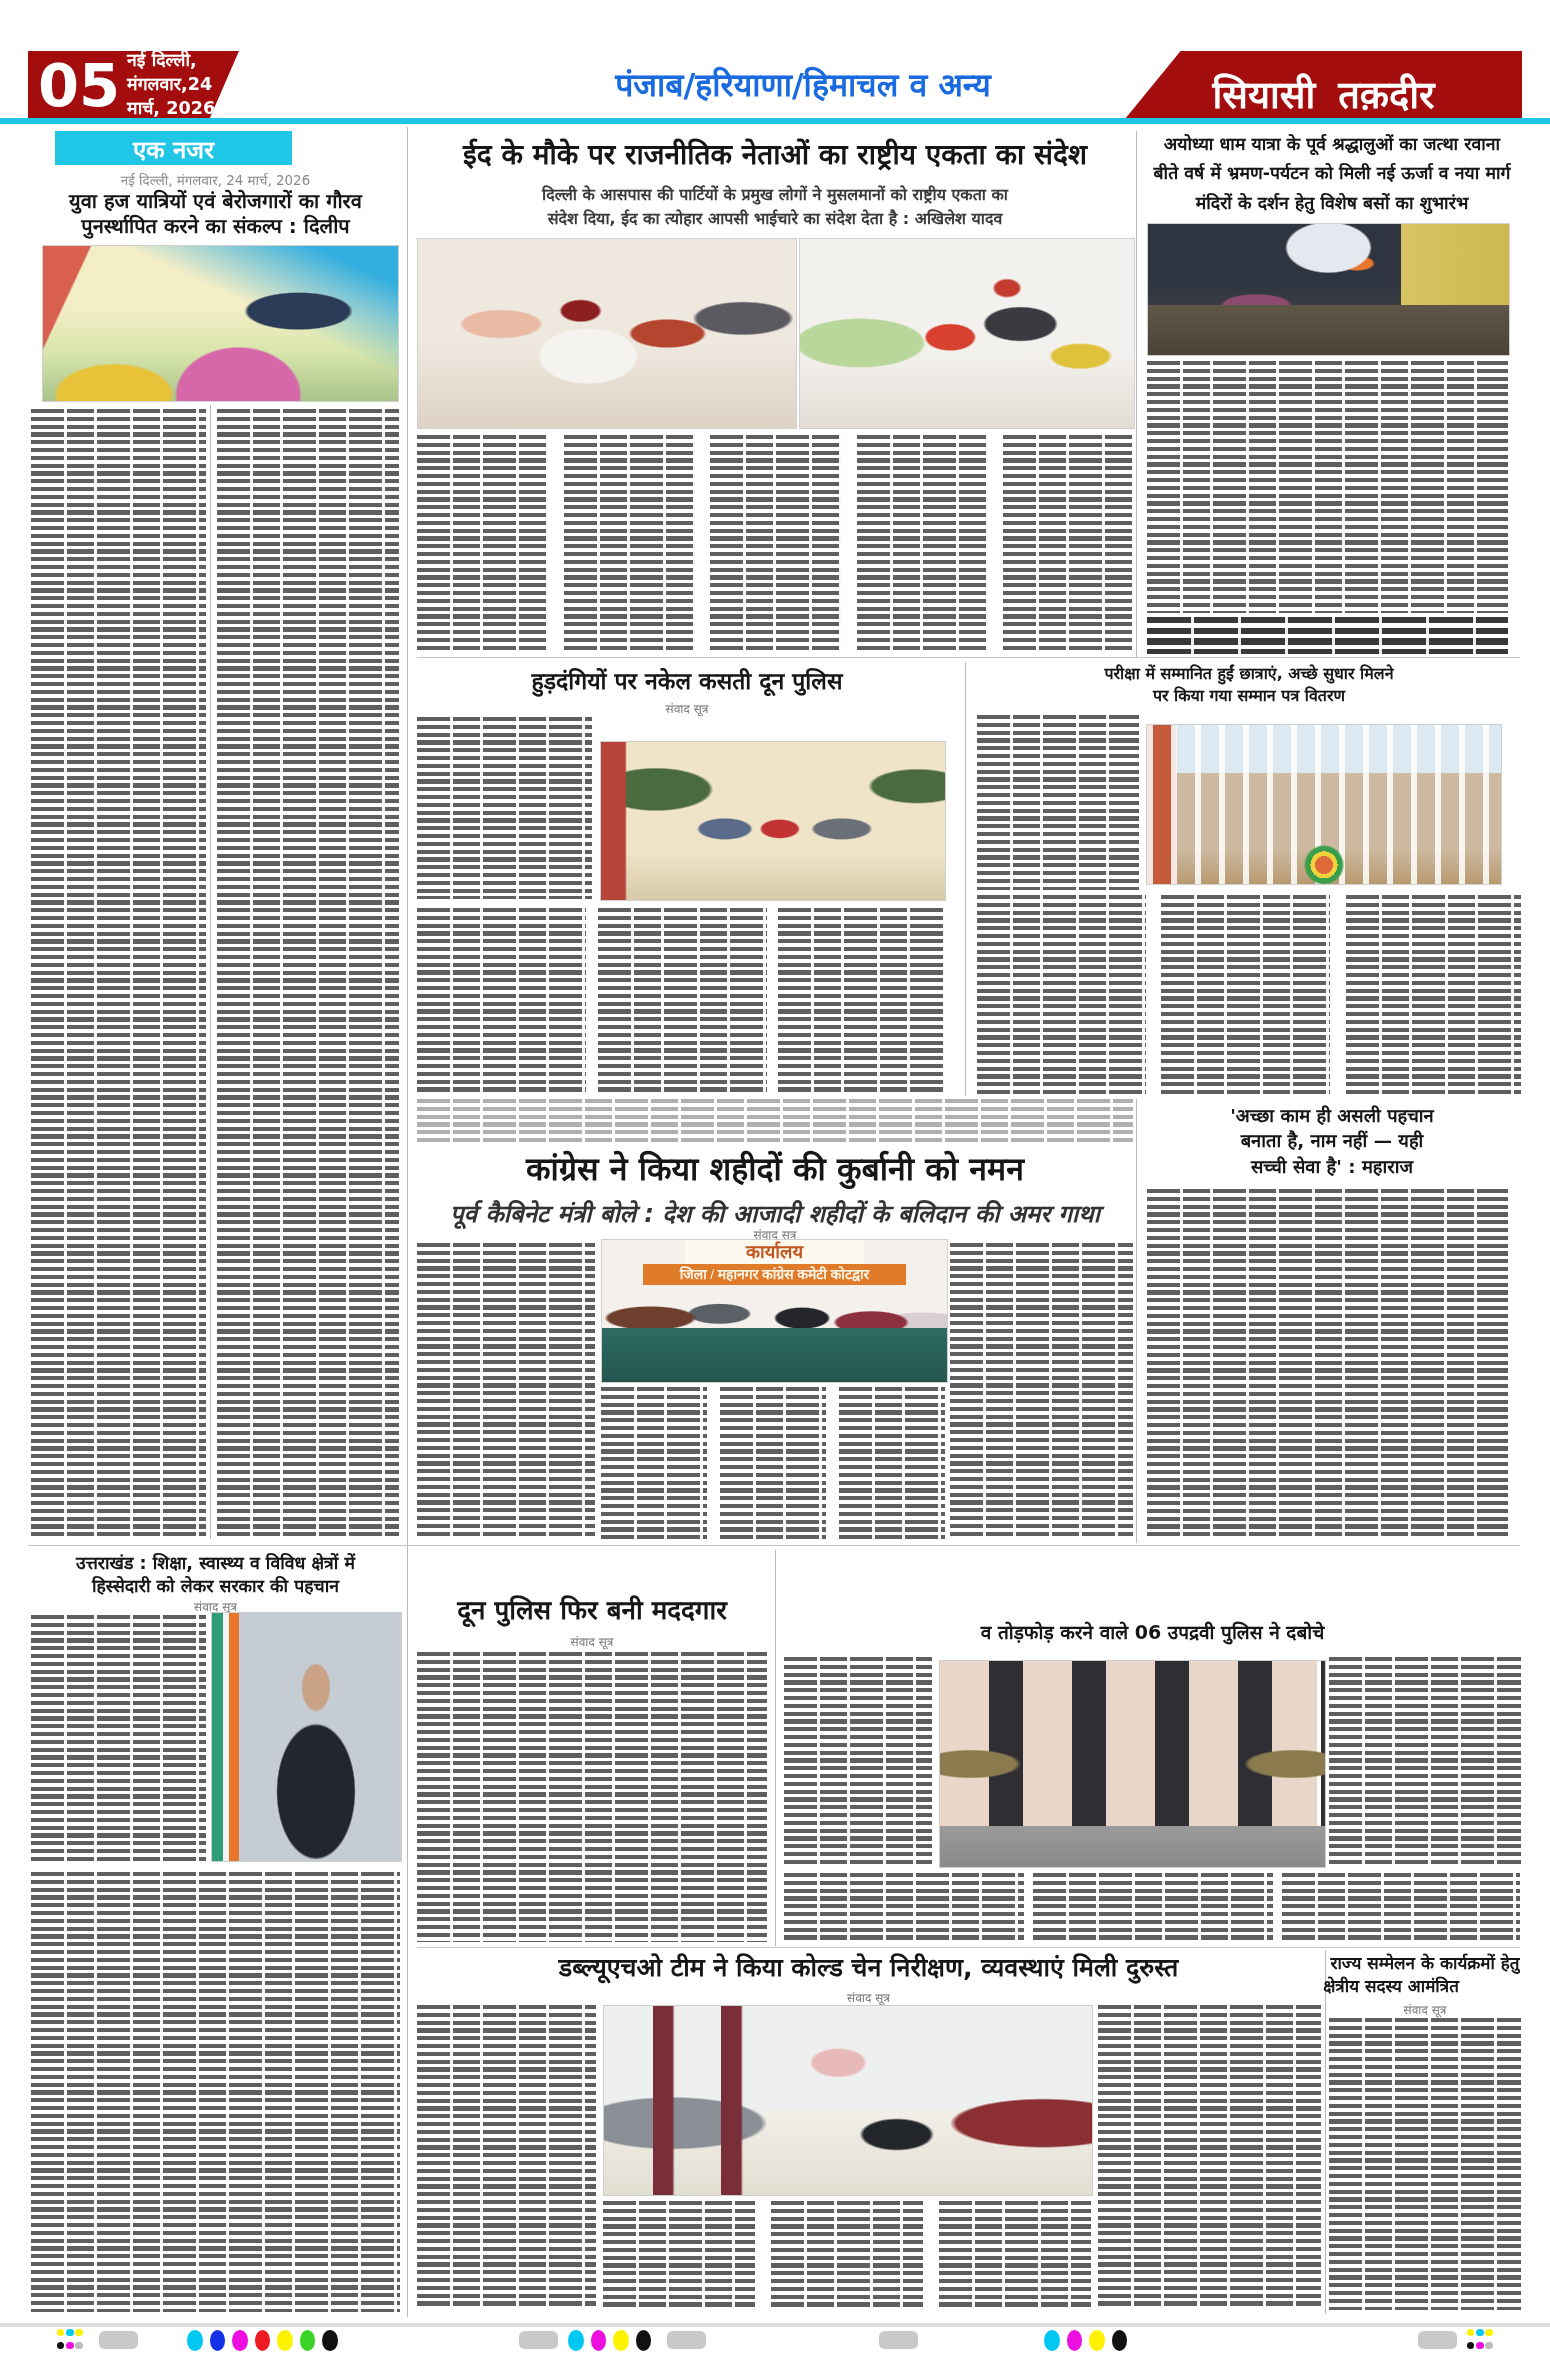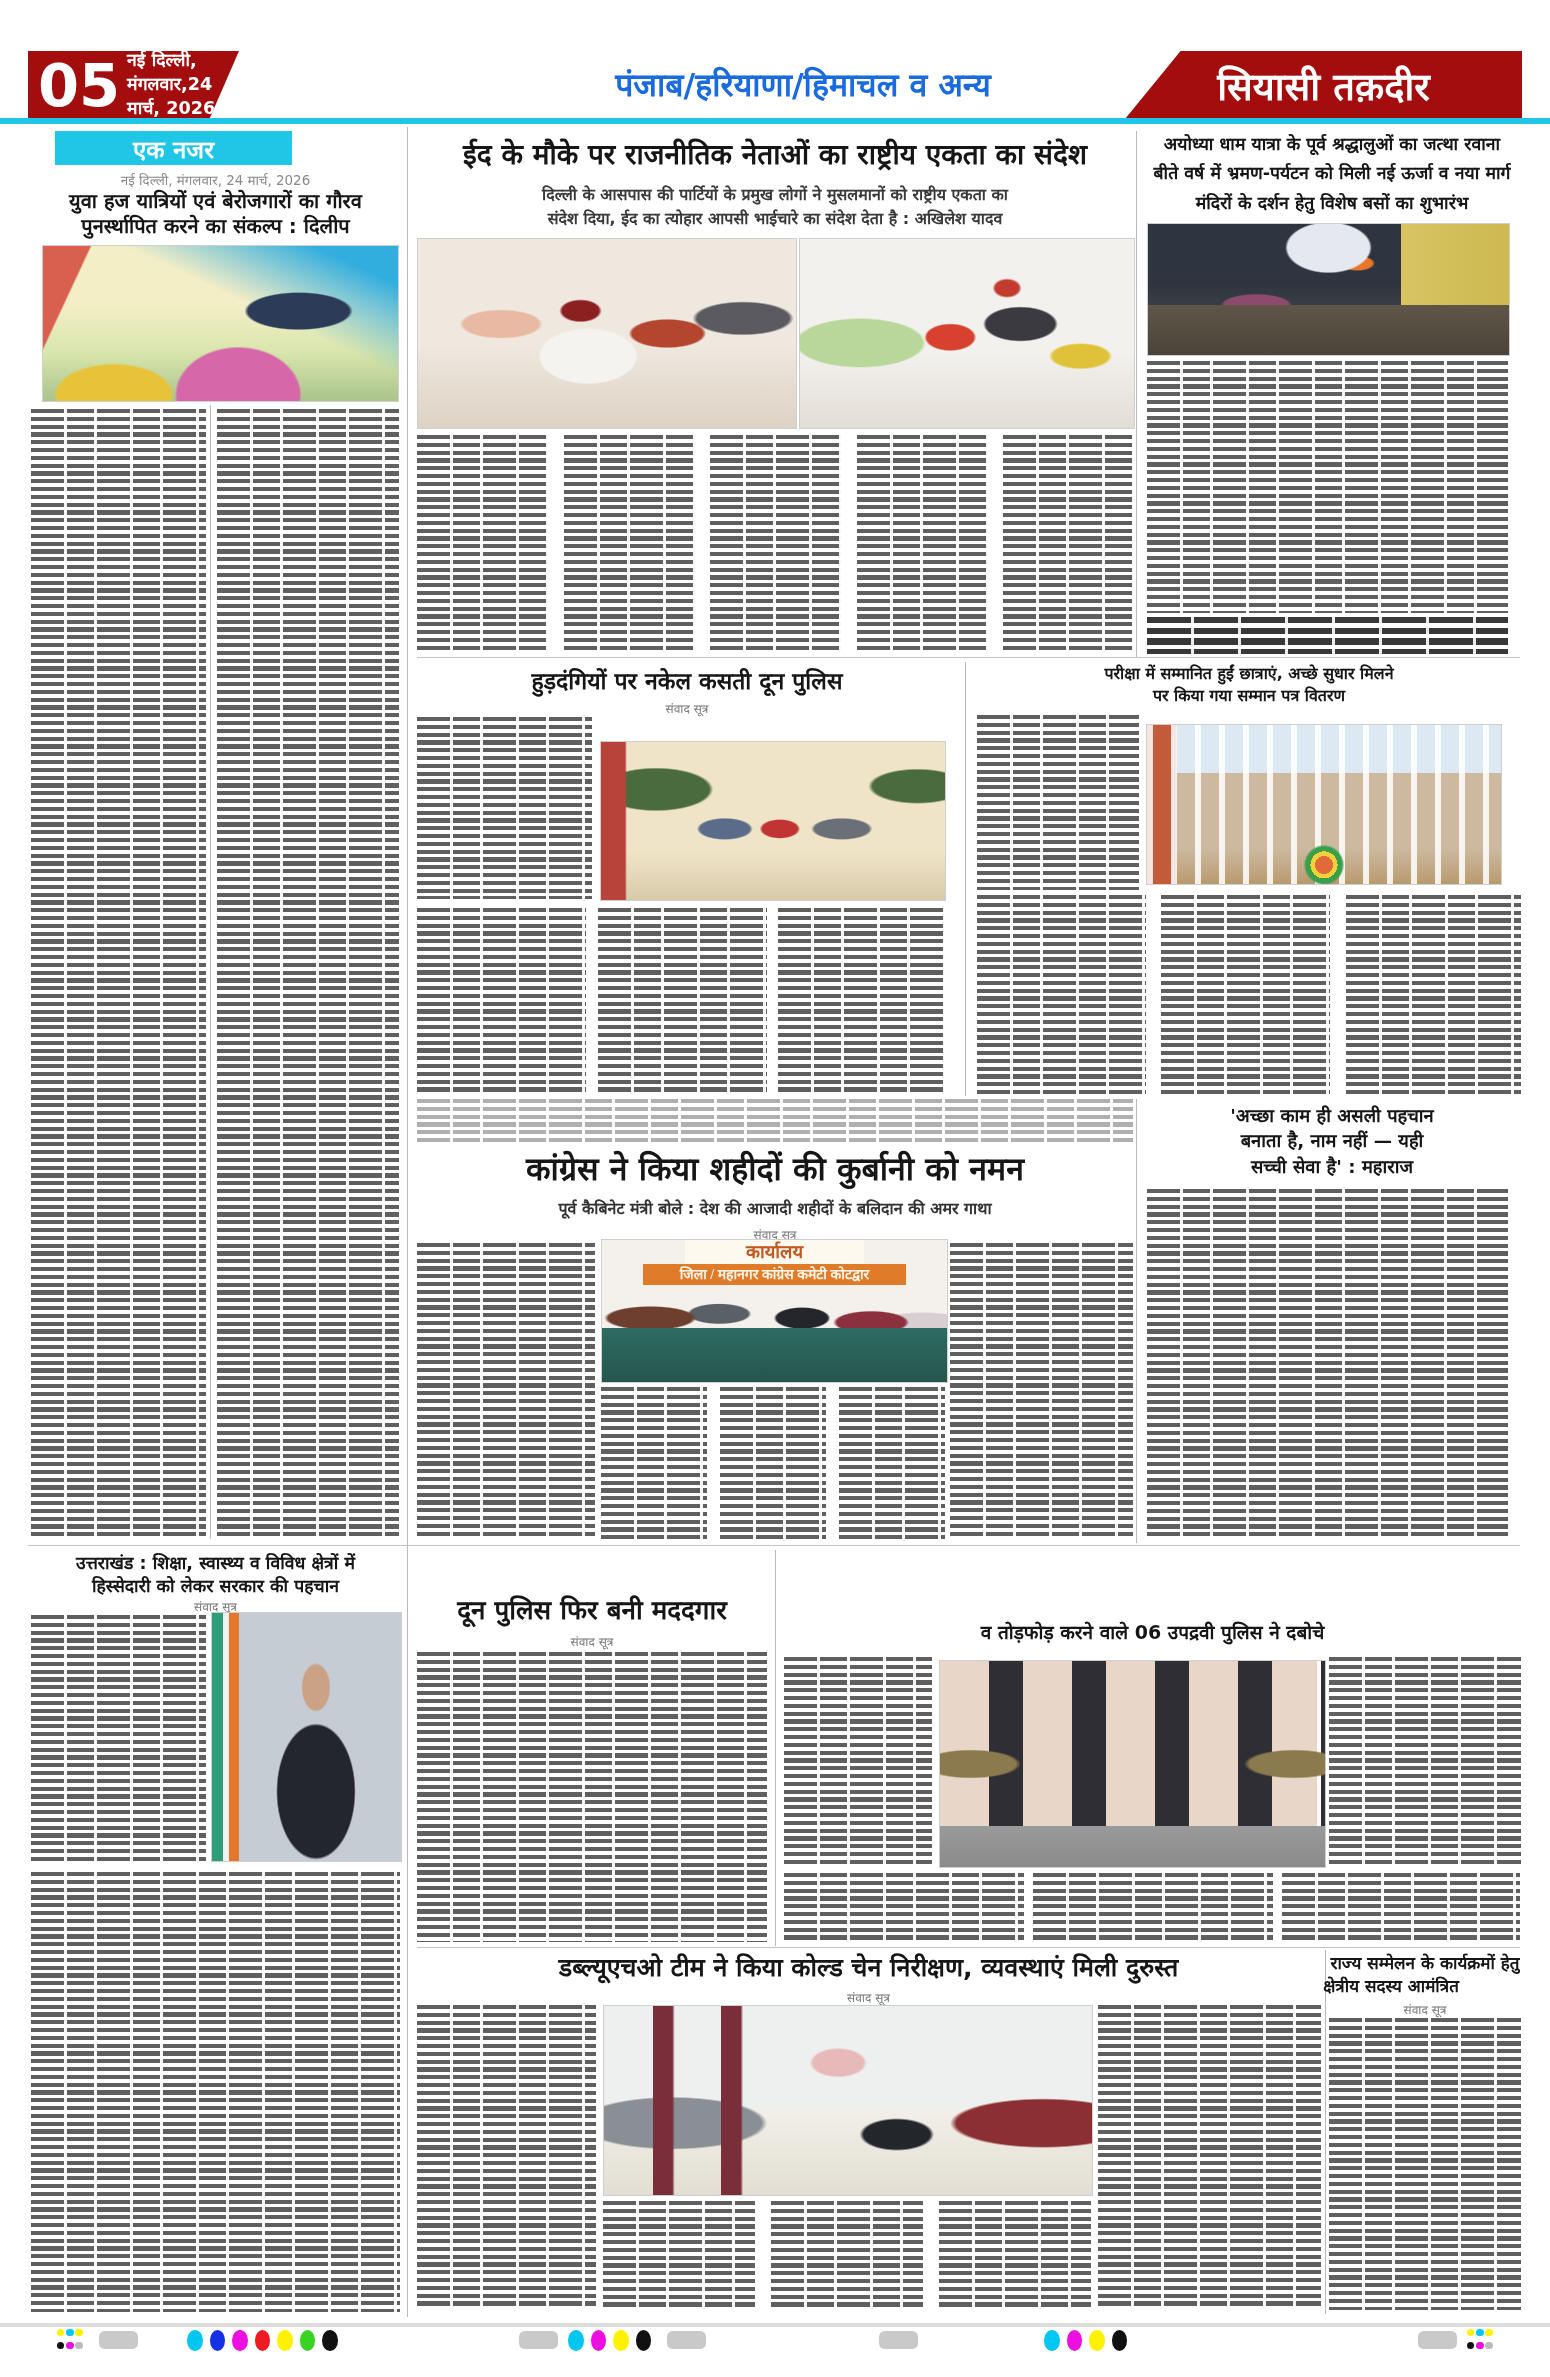--- a/index.html
+++ b/index.html
@@ -5,21 +5,21 @@
   html,body{margin:0;padding:0;background:#e8e8e8;}
   .page{position:relative;width:1550px;height:2377px;background:#ffffff;overflow:hidden;
         font-family:"DejaVu Sans","Liberation Sans",sans-serif;color:#161616;}
   .abs{position:absolute;}
 
   
   .mast-red{background:#a30d0d;}
   .mast-left{left:28px;top:51px;width:211px;height:68px;
              clip-path:polygon(0 0,100% 0,86% 100%,0 100%);display:flex;align-items:center;}
   .mast-right{left:1125px;top:51px;width:397px;height:68px;
-              clip-path:polygon(14% 0,100% 0,100% 100%,0 100%);display:flex;align-items:center;justify-content:center;}
+              clip-path:polygon(14% 0,100% 0,100% 100%,0 100%);display:flex;align-items:flex-end;justify-content:center;font-family:Liberation Mono, monospace;}
   .pagenum{font-size:59px;font-weight:bold;color:#ffffff;line-height:1;margin:0 7px 0 10px;}
   .dateline{font-size:17.6px;font-weight:bold;color:#ffffff;border-bottom:1.4px solid #ffffff;padding-bottom:2.8px;}
   .section-title{left:493px;top:62px;width:620px;text-align:center;font-size:32px;font-weight:bold;color:#1a6ae0;}
   .edition-title{font-size:38px;font-weight:bold;color:#ffffff;}
   .cyanline{left:0;top:118px;width:1550px;height:6.3px;background:#1fc6e6;}
 
   
   .hl{font-weight:bold;color:#161616;text-align:center;line-height:1.25;}
   .byline{font-size:12px;color:#777;text-align:center;}
   .rule-v{background:#b9b9b9;width:1.4px;}
@@ -195,21 +195,21 @@
   <div class="abs hl" style="left:977px;top:664px;width:544px;font-size:16px;">परीक्षा में सम्मानित हुईं छात्राएं, अच्छे सुधार मिलने</div>
   <div class="abs hl" style="left:977px;top:686px;width:544px;font-size:16px;">पर किया गया सम्मान पत्र वितरण</div>
   <div class="abs tx" style="left:977px;top:715px;width:162px;height:175px;"></div>
   <div class="abs ph ph-class" style="left:1146px;top:724px;width:354px;height:159px;"></div>
   <div class="abs tx" style="left:977px;top:895px;width:169px;height:200px;"></div>
   <div class="abs tx" style="left:1161px;top:895px;width:169px;height:200px;"></div>
   <div class="abs tx" style="left:1346px;top:895px;width:175px;height:200px;"></div>
 
   <div class="abs tx lite" style="left:417px;top:1099px;width:716px;height:44px;"></div>
   <div class="abs hl" style="left:417px;top:1149px;width:716px;font-size:32px;">कांग्रेस ने किया शहीदों की कुर्बानी को नमन</div>
-  <div class="abs hl" style="left:417px;top:1199px;width:716px;font-size:16px;color:#333;">पूर्व कैबिनेट मंत्री बोले : देश की आजादी शहीदों के बलिदान की अमर गाथा</div>
+  <div class="abs hl" style="left:417px;top:1199px;width:716px;font-size:24px;color:#333;font-style:italic;">पूर्व कैबिनेट मंत्री बोले : देश की आजादी शहीदों के बलिदान की अमर गाथा</div>
   <div class="abs byline" style="left:417px;top:1226px;width:716px;">संवाद सूत्र</div>
   <div class="abs tx" style="left:417px;top:1243px;width:178px;height:296px;"></div>
   <div class="abs ph ph-congress" style="left:601px;top:1239px;width:345px;height:142px;">
     <div class="banner1" style="position:absolute;left:24%;top:0;width:52%;height:24px;line-height:24px;">कार्यालय</div>
     <div class="banner2" style="position:absolute;left:12%;top:24px;width:76%;height:21px;">जिला / महानगर कांग्रेस कमेटी कोटद्वार</div>
   </div>
   <div class="abs tx" style="left:950px;top:1243px;width:183px;height:296px;"></div>
   <div class="abs tx" style="left:601px;top:1387px;width:106px;height:152px;"></div>
   <div class="abs tx" style="left:720px;top:1387px;width:106px;height:152px;"></div>
   <div class="abs tx" style="left:839px;top:1387px;width:106px;height:152px;"></div>

